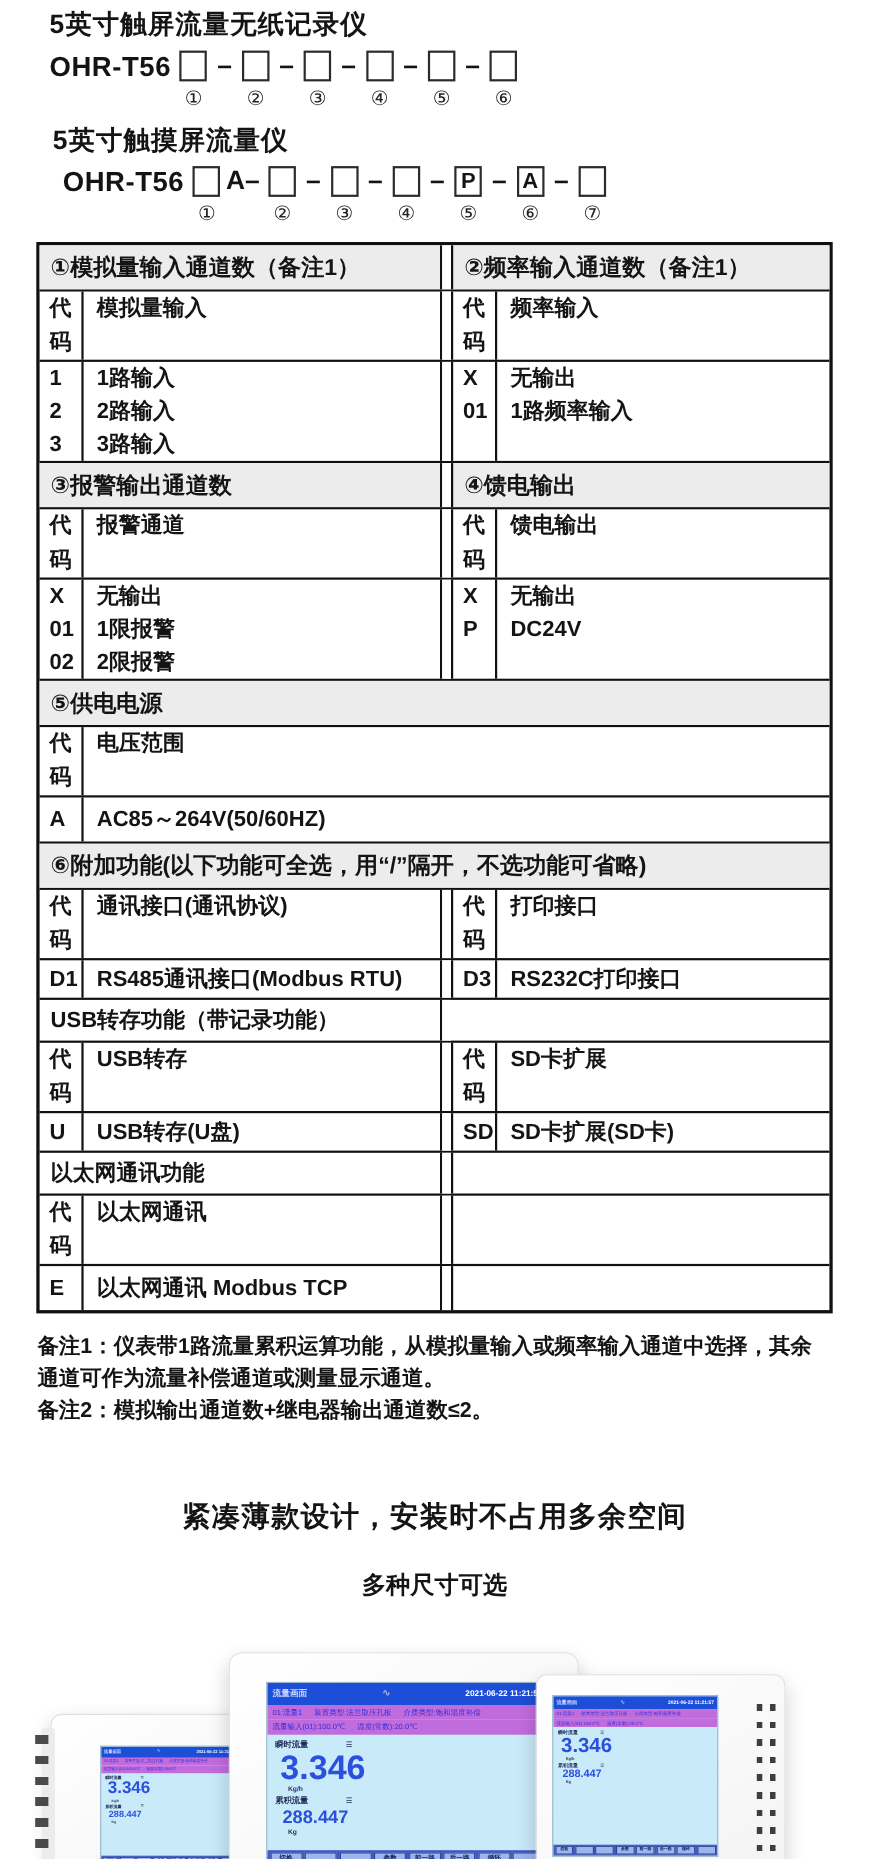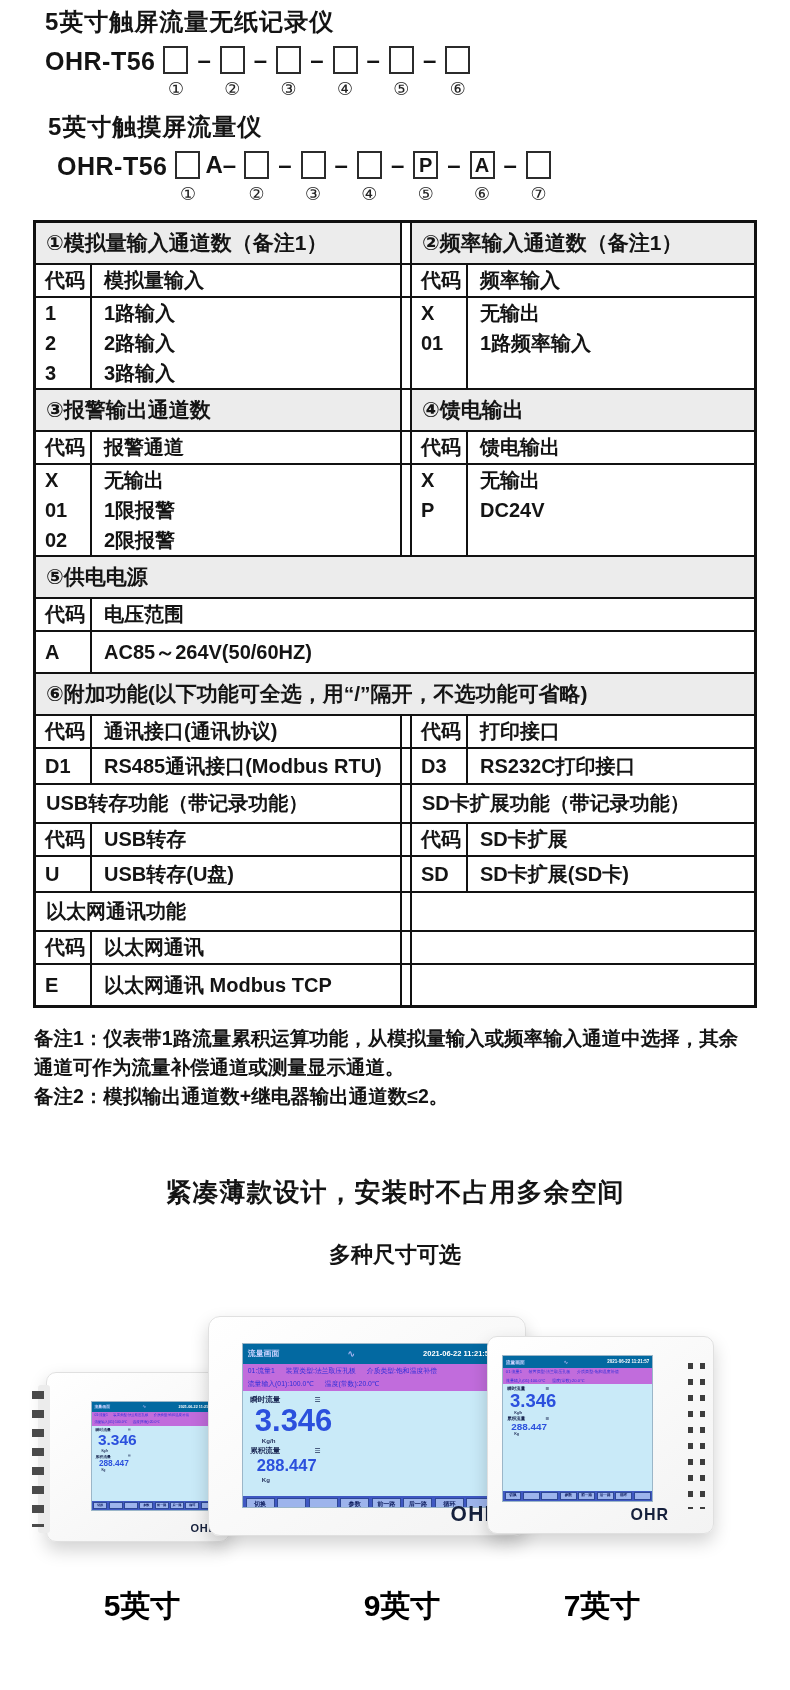--- a/index.html
+++ b/index.html
@@ -23,21 +23,21 @@
   .spec-table { width:724px; margin:16px 10px 0 33px; border:3px solid #111; font-size:20px; }
   .trow { display:flex; border-top:2px solid #111; }
   .trow:first-child { border-top:none; }
   .lhalf { width:366px; border-right:2px solid #111; }
   .gap   { width:8px; background:#fff; }
   .rhalf { flex:1; border-left:2px solid #111; }
   .half  { display:flex; }
   .band .lhalf, .band .rhalf, .bandf .cellf { background:#ececec; }
   .band .cell, .bandf .cellf, .sub .cell { display:flex; align-items:center; padding:6px 10px; font-weight:700; font-size:21px; }
   .sub .cell { font-size:20px; padding:5px 10px; }
-  .codecol { width:56px; border-right:2px solid #111; padding-left:9px; font-weight:700; }
+  .codecol { width:40px; border-right:2px solid #111; padding-left:9px; font-weight:700; }
   .valcol  { flex:1; padding-left:12px; font-weight:700; }
   .ch .codecol, .ch .valcol { line-height:31px; }
   .dr .ln { line-height:30px; }
   .dr1 .ln { line-height:34px; }
   .drt .ln { line-height:40px; }
   .fullrow { display:flex; flex:1; }
 
   
   .notes { margin:16px 34px 0; font-size:19.5px; font-weight:700; line-height:29px; }
 
@@ -58,21 +58,21 @@
           background:repeating-linear-gradient(to bottom,#4a4a4a 0 8px,rgba(0,0,0,0) 8px 19px); }
   .vents { position:absolute; top:26px; width:5px; height:146px;
            background:repeating-linear-gradient(to bottom,#3d3d3d 0 6px,rgba(0,0,0,0) 6px 16px); }
   .v1 { right:8px; } .v2 { right:20px; }
   .ohr { position:absolute; font-weight:900; color:#15203c; letter-spacing:.06em; transform:scaleY(1.05); }
   .dev-label { position:absolute; top:258px; width:80px; text-align:center; font-size:30px; font-weight:700; color:#000;margin-top:36px; }
 
   
   .screen { position:absolute; display:flex; flex-direction:column; border:1px solid #9bb6c8;
             background:#c9eaf8; overflow:hidden; }
-  .scr-head { background:#0369a1; color:#fff; display:flex; align-items:center;
+  .scr-head { background:#1d4ed8; color:#fff; display:flex; align-items:center;
               justify-content:space-between; padding:0 .6em; height:2.5em; font-size:1.1em; flex:0 0 auto; }
   .scr-title { color:#c9d2ff; font-weight:700; }
   .scr-logo  { color:#aeb8f5; font-weight:700; font-size:1.2em; }
   .scr-time  { font-weight:700; font-size:.95em; }
   .scr-info { background:#c16cdc; color:#2d2dd8; display:flex; align-items:center; gap:1.6em;
               padding:0 .7em; height:2em; font-size:.95em; white-space:nowrap; flex:0 0 auto; overflow:hidden; }
   .scr-body { flex:1 1 auto; padding:.5em 1em 11px; }
   .meas-row { display:flex; align-items:center; gap:4.5em; color:#1c2a55; font-weight:700; font-size:1.05em; }
   .micon { font-size:.9em; }
   .big-val { color:#2b50dd; font-weight:700; font-size:4.3em; line-height:1.05; margin-left:.15em; }
@@ -300,21 +300,20 @@
         </div>
       <div class="valcol">
           <div class="ln">RS232C打印接口</div>
         </div>
     </div>
   </div>
 
   <div class="trow sub">
     <div class="lhalf cell">USB转存功能（带记录功能）</div>
     <div class="gap"></div>
-    <div class="rhalf cell">SD卡扩展功能（带记录功能）</div>
   </div>
   <div class="trow ch">
     <div class="lhalf half">
         <div class="codecol">代码</div>
         <div class="valcol">USB转存</div>
       </div>
     <div class="gap"></div>
     <div class="rhalf half">
         <div class="codecol">代码</div>
         <div class="valcol">SD卡扩展</div>

